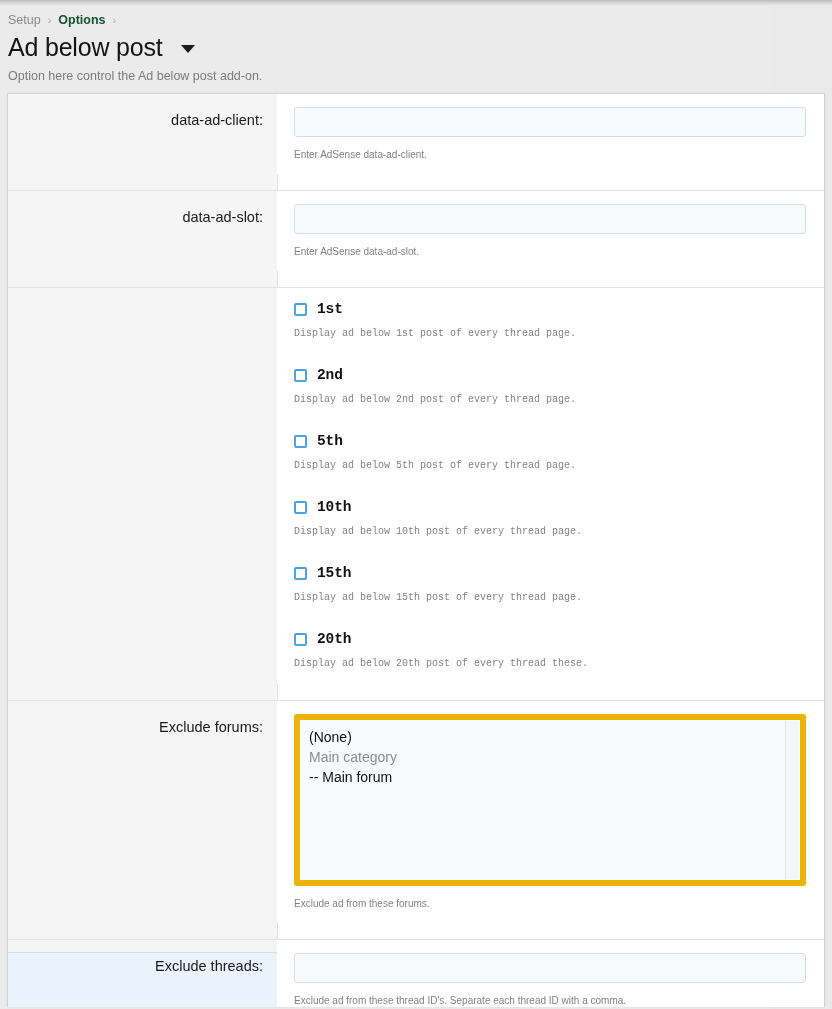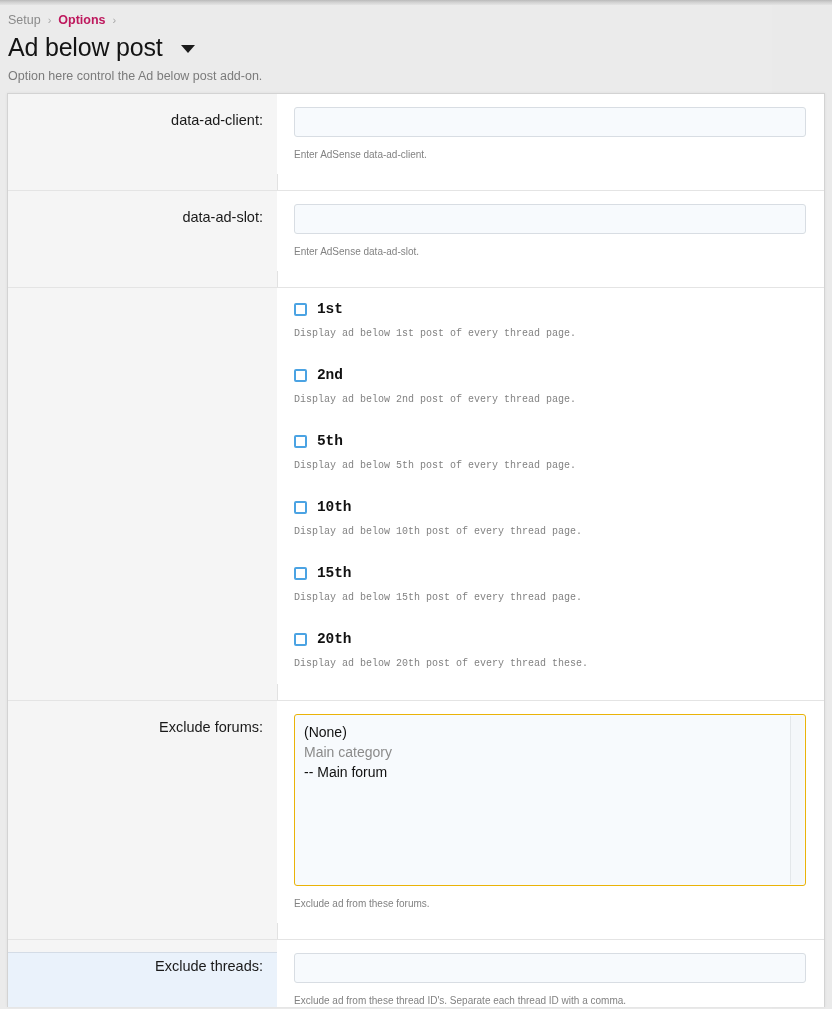--- a/index.html
+++ b/index.html
@@ -37,21 +37,21 @@
     display: flex;
     align-items: center;
     gap: 7px;
     height: 19px;
   }
   .breadcrumb .crumb {
     color: #8a8a8a;
     text-decoration: none;
   }
   .breadcrumb .crumb.current {
-    color: #be185d;
+    color: #14532d;
     font-weight: bold;
   }
   .breadcrumb .sep {
     color: #a8a8a8;
     font-size: 11px;
   }
   .page-title {
     padding: 3px 0 0 8px;
     font-size: 25px;
     color: #141414;
@@ -166,21 +166,21 @@
     font-weight: bold;
     letter-spacing: -0.1px;
   }
   .check-block { padding: 13px 18px 12px 17px; font-family: Liberation Mono, monospace; }
   .check-block .hint { padding-top: 9px; }
 
   
   .listbox {
     position: relative;
     background: #f7fafd;
-    border: 1px solid #eab308;
+    border: 6px solid #eab308;
     border-radius: 3px;
     height: 172px;
     box-sizing: border-box;
     padding: 7px 0 0 9px;
     overflow: hidden;
   }
   .listbox .opt {
     font-size: 14px;
     color: #111;
     line-height: 20px;

